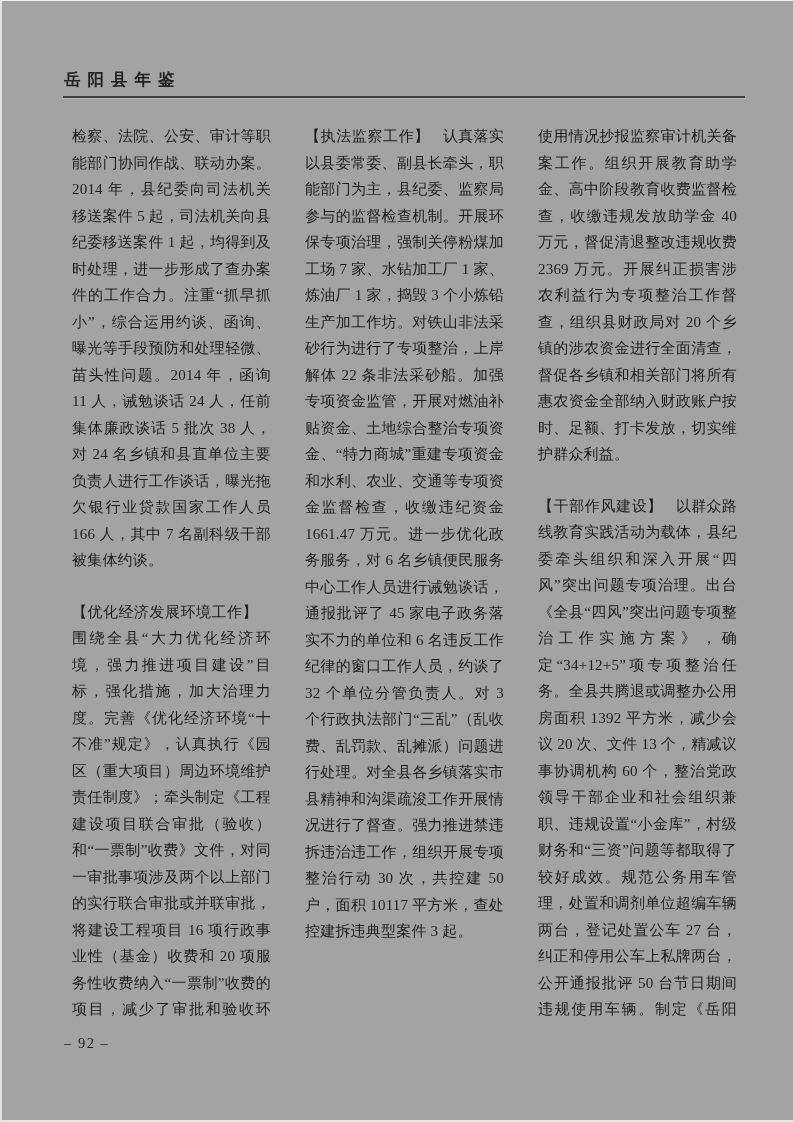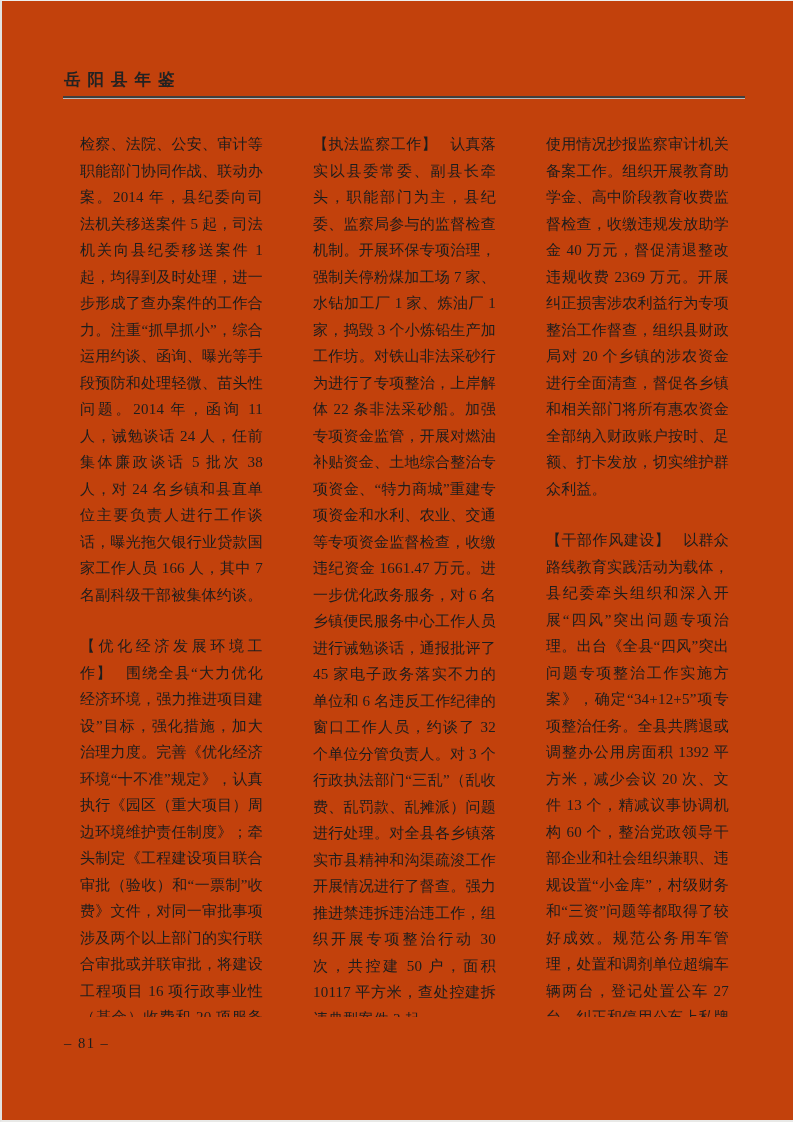--- a/index.html
+++ b/index.html
@@ -4,21 +4,21 @@
 <style>
   html, body {
     margin: 0;
     padding: 0;
     background: #ffffff;
   }
   .page {
     position: relative;
     width: 793px;
     height: 1122px;
-    background: #c2410c;
+    background: #a3a3a3;
     box-sizing: border-box;
     border-left: 2px solid #e3e3e1;
     border-top: 1px solid #eeeeec;
     border-bottom: 2px solid #e9e9e7;
     font-family: "Liberation Serif", "DejaVu Serif", serif;
     color: #1d1d1d;
     overflow: hidden;
   }
   .header-title {
     position: absolute;
@@ -48,21 +48,21 @@
     height: 902px;
     display: flex;
     gap: 18px;
     overflow: hidden;
   }
   .col {
     width: 215px;
     flex: 0 0 215px;
   }
   .col p {
-    margin: 16px;
+    margin: 8px;
     font-size: 15px;
     line-height: 26.5px;
     text-align: justify;
     text-justify: inter-ideograph;
     letter-spacing: 0.2px;
   }
   .col p + p {
     margin-top: 25px;
   }
   .sec-heading {
@@ -101,15 +101,15 @@
 
     </div>
 
     <div class="col">
       <p><span>使用情况抄报监察审计机关备案工作。组织开展教育助学金、高中阶段教育收费监督检查，收缴违规发放助学金 40 万元，督促清退整改违规收费 2369 万元。开展纠正损害涉农利益行为专项整治工作督查，组织县财政局对 20 个乡镇的涉农资金进行全面清查，督促各乡镇和相关部门将所有惠农资金全部纳入财政账户按时、足额、打卡发放，切实维护群众利益。</span></p>
       <p><span class="sec-heading">【干部作风建设】</span><span>以群众路线教育实践活动为载体，县纪委牵头组织和深入开展“四风”突出问题专项治理。出台《全县“四风”突出问题专项整治工作实施方案》，确定“34+12+5”项专项整治任务。全县共腾退或调整办公用房面积 1392 平方米，减少会议 20 次、文件 13 个，精减议事协调机构 60 个，整治党政领导干部企业和社会组织兼职、违规设置“小金库”，村级财务和“三资”问题等都取得了较好成效。规范公务用车管理，处置和调剂单位超编车辆两台，登记处置公车 27 台，纠正和停用公车上私牌两台，公开通报批评 50 台节日期间违规使用车辆。制定《岳阳县“三公”经费管理暂行办法》，开展“三公”经费专项检查，针对相关部门“三公”经费支出、津补贴发放存在的问题，征收社会保障金 653373 元，收缴超标准发放津补贴 357082 元；推进公务卡结算制度，公务卡消费占授权支付比重上升到 52.4%，全县压缩“三公”经费 826 万元，比上年同期减少 22.8%。着力整治利用婚</span></p>
     </div>
 
   </div>
 
-  <div class="page-number">– 81 –</div>
+  <div class="page-number">– 92 –</div>
 
 </div>
 
 </body></html>

